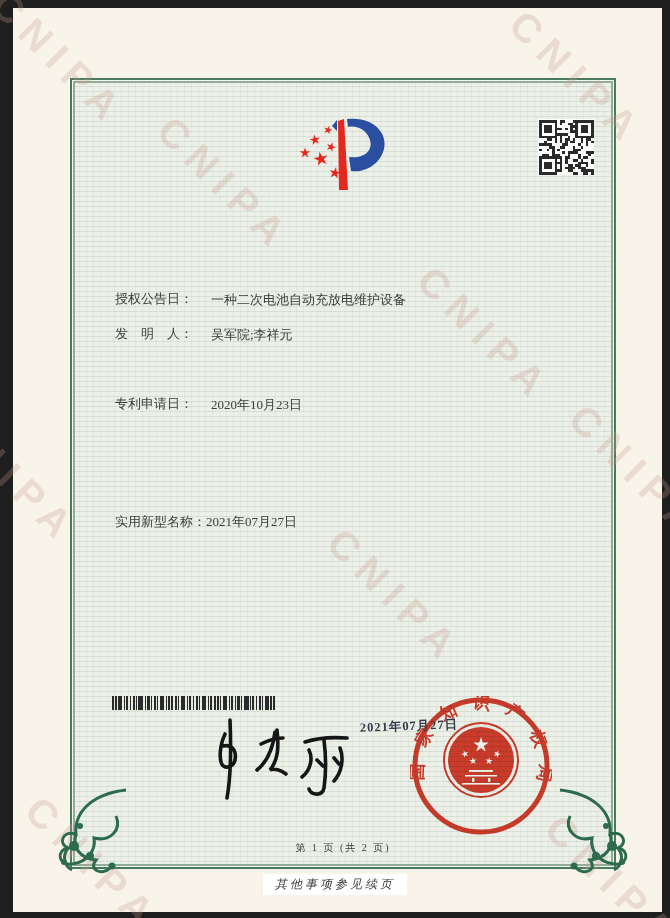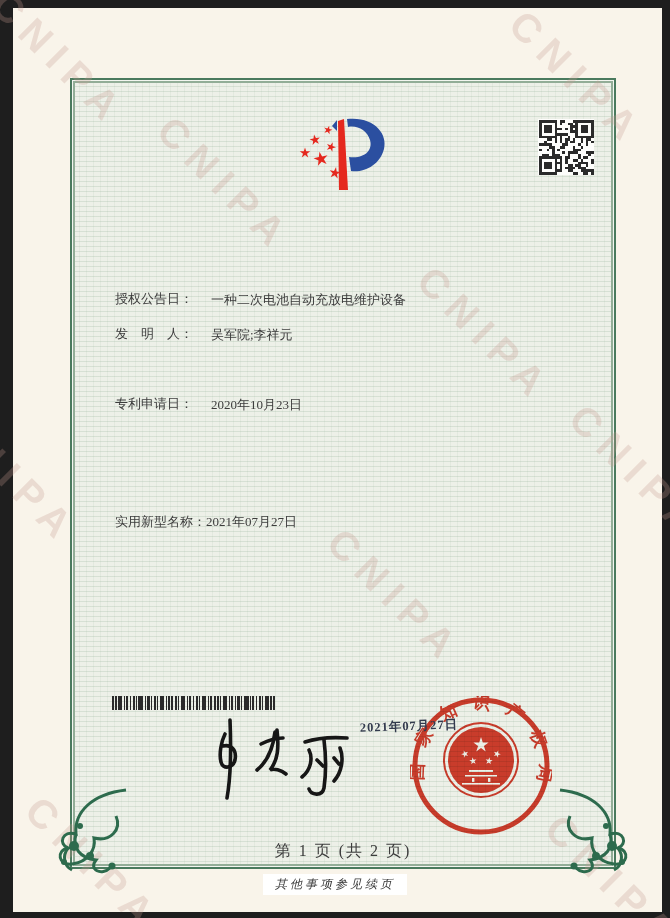--- a/index.html
+++ b/index.html
@@ -47,21 +47,21 @@
           repeating-linear-gradient(90deg,transparent 0 4px,#2a2a2a 4px 5px,transparent 5px 11px); }
 
   .director { left:43px; top:666px; font-size:14px; letter-spacing:3px; color:#2f2f2f; line-height:25px; }
   .signature { left:125px; top:624px; width:185px; height:105px; }
 
   .seal { left:338px; top:616px; width:142px; height:142px; opacity:0.93; mix-blend-mode:multiply; }
   .seal-date { position:absolute; left:4px; top:102px; width:134px; text-align:center;
         font-size:12.5px; font-weight:bold; color:#333b4e; letter-spacing:1px;
         transform:rotate(-2deg); }
 
-  .page-info { left:0; top:761px; width:100%; text-align:center; font-size:16px;
+  .page-info { left:0; top:761px; width:100%; text-align:center; font-size:10px;
         letter-spacing:2px; color:#3d3d3d; }
 
   .ornament { position:absolute; z-index:4; width:82px; height:92px; }
   .orn-bl { left:50px; top:786px; }
   .orn-br { left:554px; top:786px; transform:scaleX(-1); }
 
   .footer-wrap { position:absolute; left:0; top:874px; width:670px; text-align:center; z-index:3; }
   .footer-note { display:inline-block; background:#ffffff; padding:2px 12px; font-size:12px;
         font-style:italic; letter-spacing:3px; color:#3a3a3a; }
 </style>

